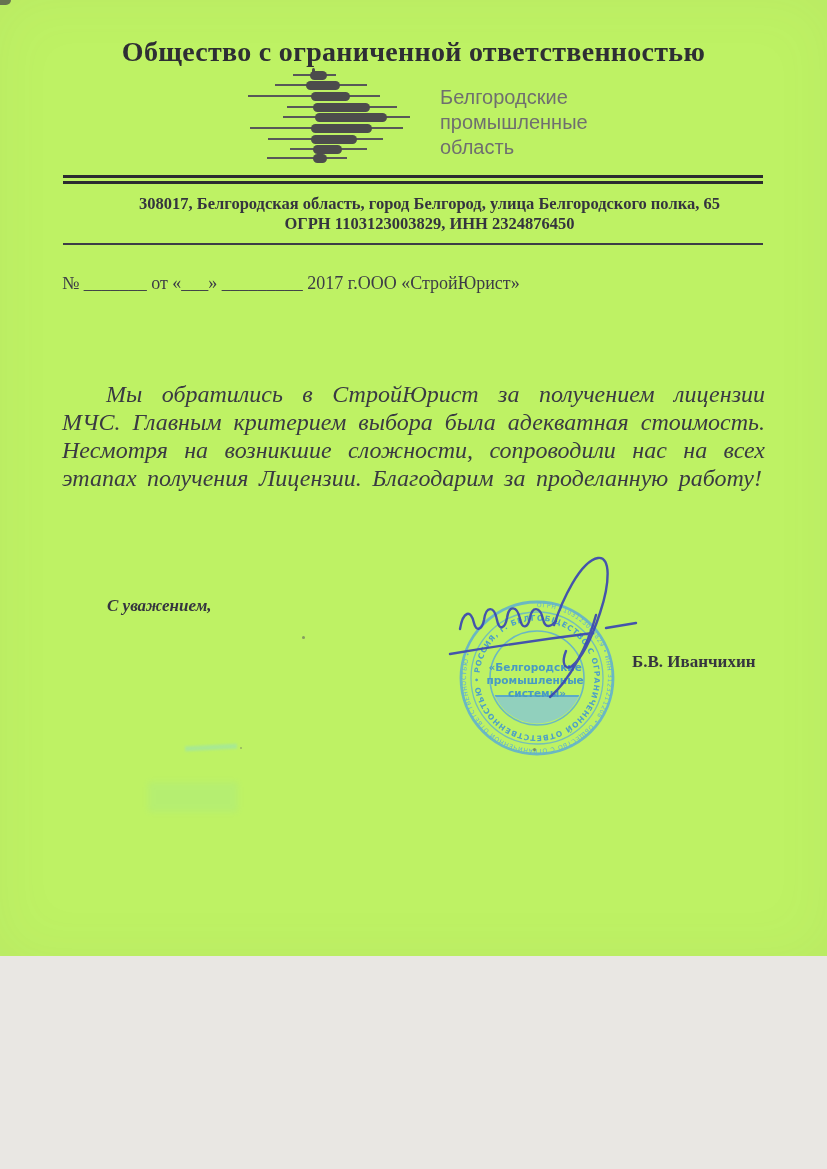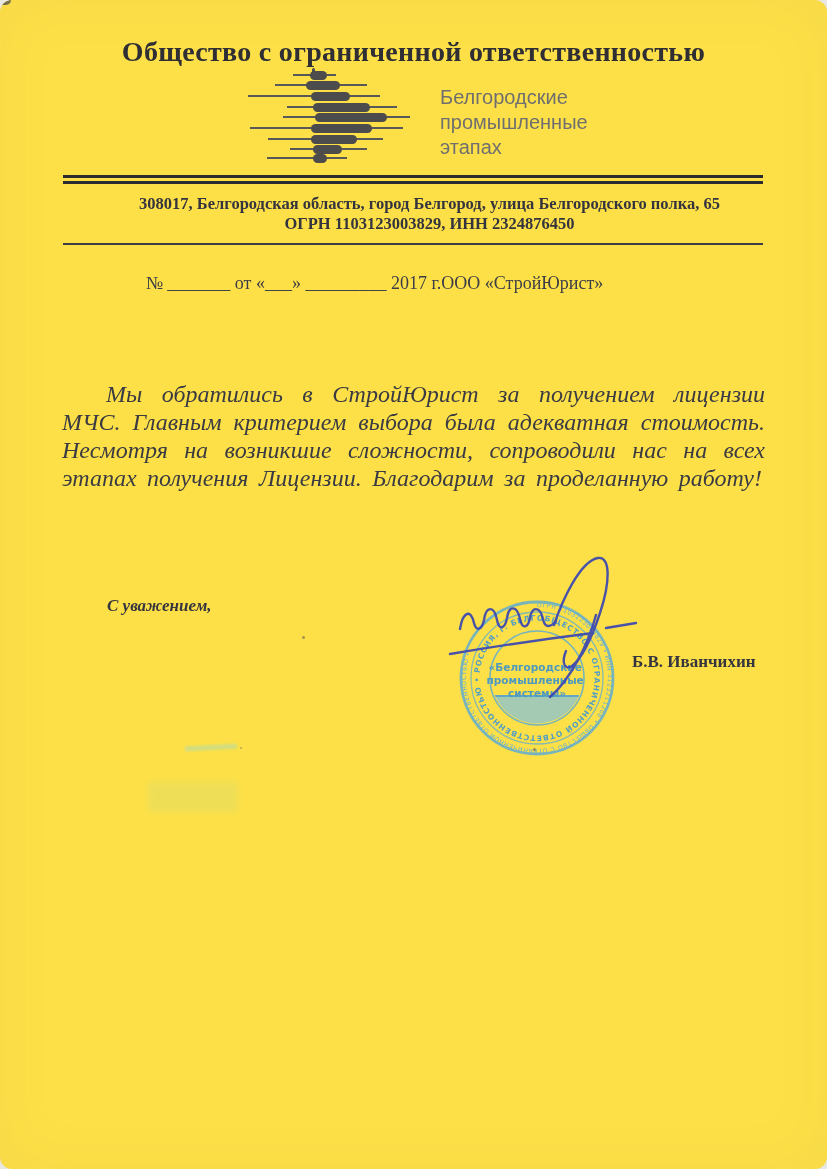--- a/index.html
+++ b/index.html
@@ -1,21 +1,20 @@
 <!DOCTYPE html>
 <html><head>
 <meta charset="utf-8">
 <style>
   html,body{margin:0;padding:0;background:#e9e7e3;}
   .page{
-    position:relative;width:827px;height:1169px;margin:0 auto;
-    background:#fde047;overflow:hidden;
+    position:relative;width:827px;height:956px;margin:0 auto;
+    background:#bef264;overflow:hidden;
     font-family:"Liberation Serif", serif;color:#3a3a42;
     box-shadow:inset 0 0 60px rgba(120,110,100,0.06);
-    border-radius:12px;
   }
   .title{
     position:absolute;top:36px;left:0;width:100%;text-align:center;
     font-weight:bold;font-size:28px;letter-spacing:0.3px;color:#2e2e34;
   }
   
   .logo{position:absolute;left:248px;top:68px;width:166px;height:98px;}
   .logo .row{position:absolute;height:2px;background:#585858;}
   .logo .bar{position:absolute;top:-3.5px;height:9px;border-radius:5px;background:#4c4c4c;}
   .logo .tick{position:absolute;width:3px;height:7px;top:0;left:64px;background:#4c4c4c;border-radius:2px;}
@@ -30,21 +29,21 @@
   .address{
     position:absolute;left:16px;top:194px;width:100%;text-align:center;
     font-weight:bold;font-size:16.5px;line-height:19.5px;color:#34343e;
   }
   .rule-single{
     position:absolute;left:63px;top:243px;width:700px;height:0;
     border-top:2.6px solid #3d3d46;
   }
   .ref-row{
     position:absolute;left:62px;top:273px;width:703px;
-    display:flex;justify-content:center;font-size:18px;color:#3c3c46;
+    display:flex;justify-content:flex-start;font-size:18px;color:#3c3c46;
   }
   .ref-row .recipient{margin-right:78px;}
   .body-par{
     position:absolute;left:62px;top:380px;width:703px;
     font-size:24px;line-height:28px;text-align:justify;text-indent:44px;
     word-spacing:4.5px;color:#3a3a42;font-style:italic;
   }
   .salutation{position:absolute;left:107px;top:596px;font-weight:bold;font-size:17px;color:#35353f;font-style:italic;}
   .sig-pos{position:absolute;left:107px;top:634px;font-weight:bold;font-size:17px;line-height:22.5px;color:#35353f;}
   .sig-name{position:absolute;left:632px;top:652px;font-weight:bold;font-size:17px;color:#35353f;}
@@ -92,21 +91,21 @@
         <div class="bar" style="left:23px;width:29px;"></div>
       </div>
     <div class="row" style="top:89px;left:19px;width:80px;">
         <div class="bar" style="left:46px;width:14px;"></div>
       </div>
   </div>
 
   <div class="logo-text">
     <div>Белгородские</div>
     <div>промышленные</div>
-    <div>этапах</div>
+    <div>область</div>
   </div>
 
   <div class="rule-double"></div>
 
   <div class="address">
     <div>308017, Белгородская область, город Белгород, улица Белгородского полка, 65</div>
     <div>ОГРН 1103123003829, ИНН 2324876450</div>
   </div>
 
   <div class="rule-single"></div>

